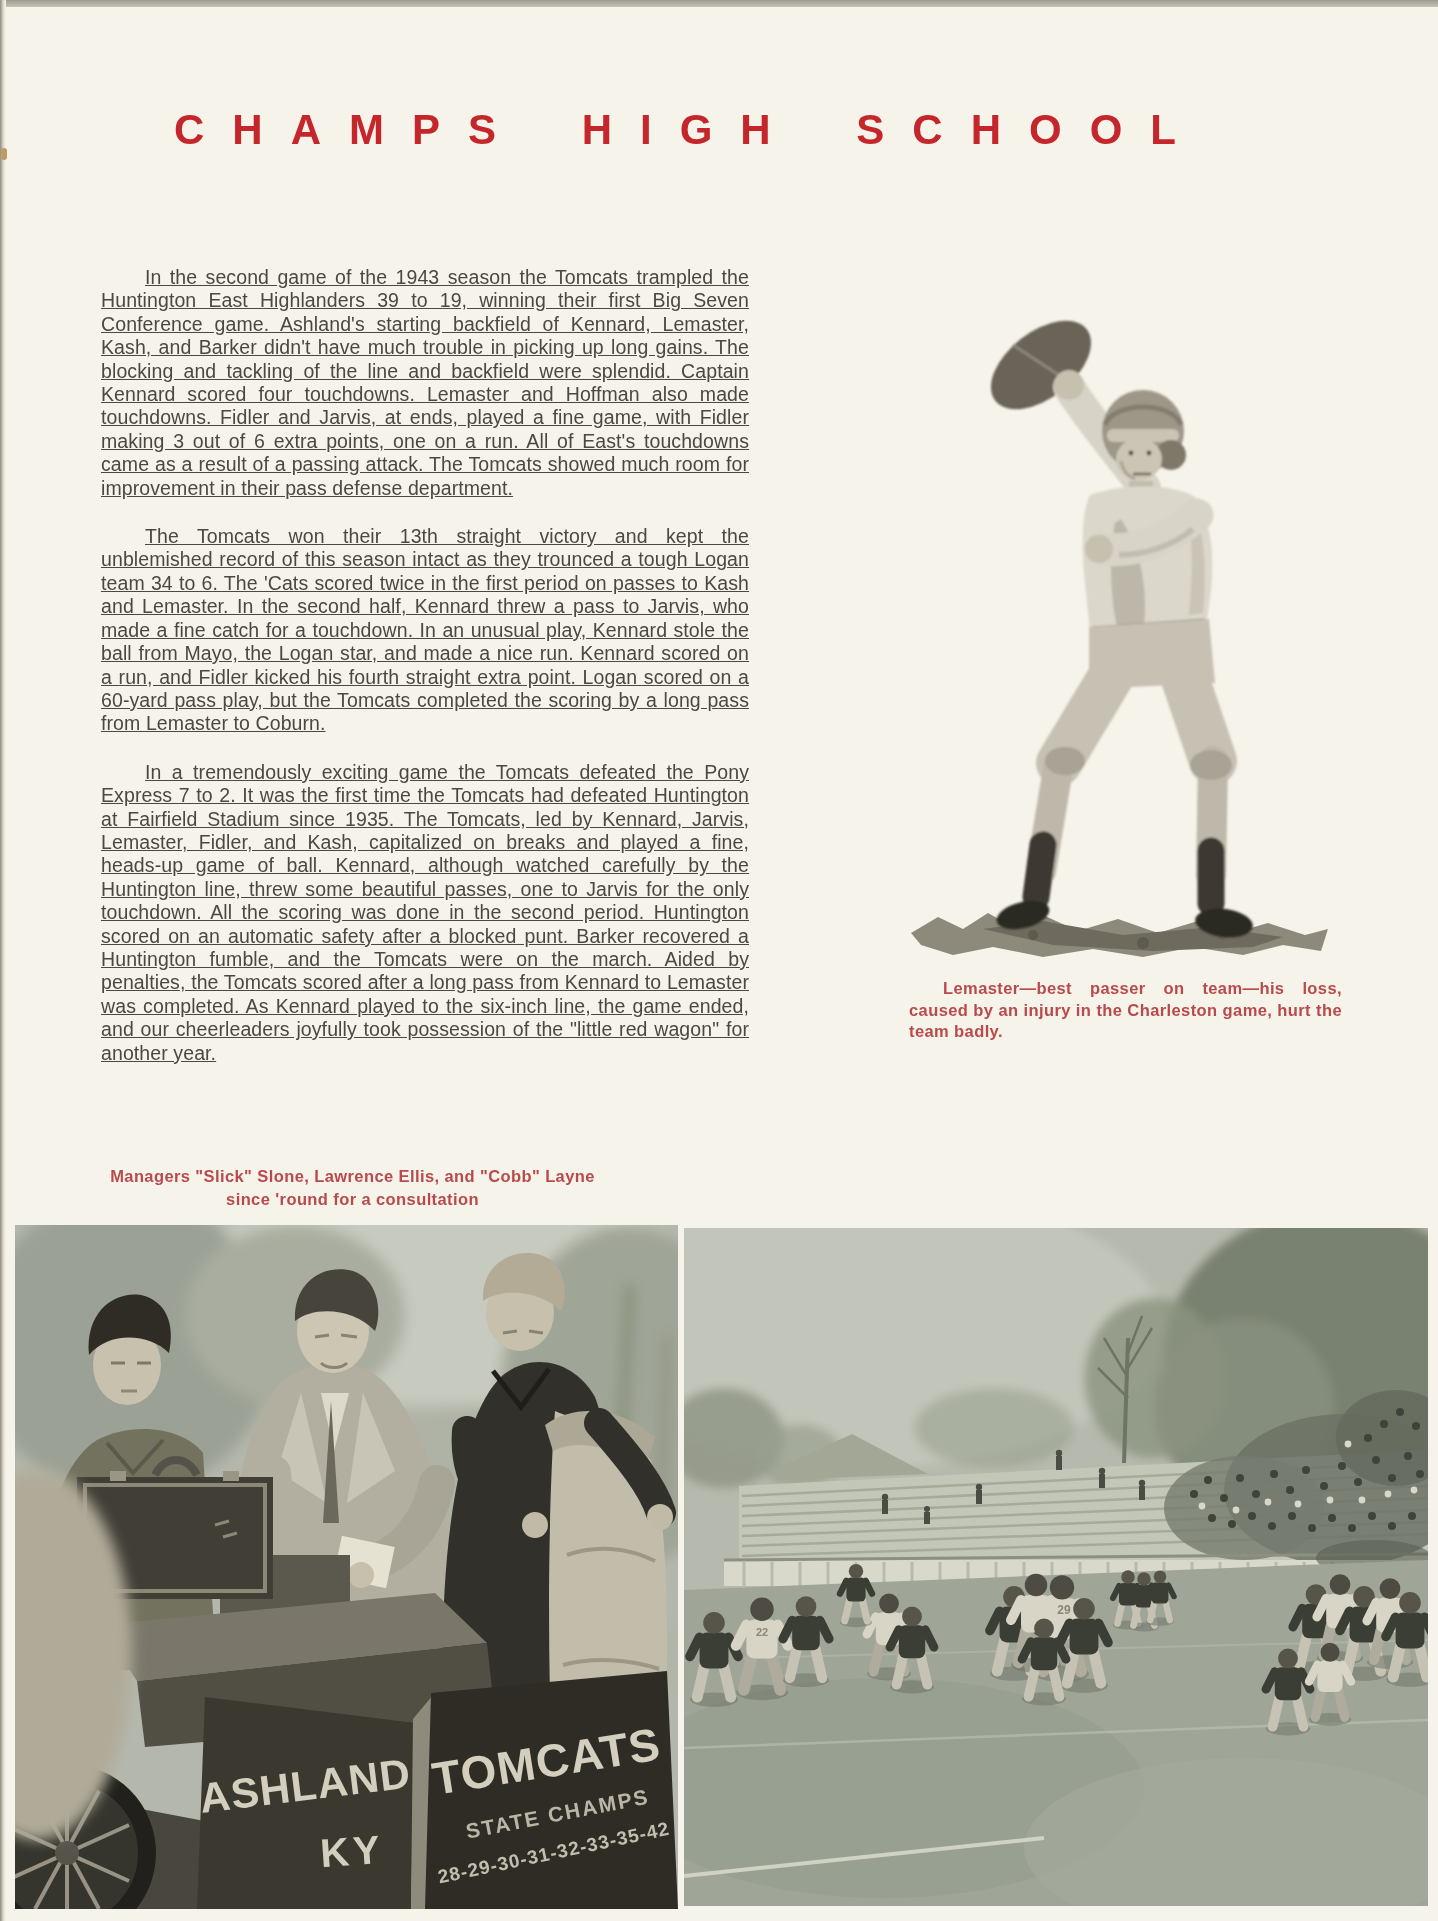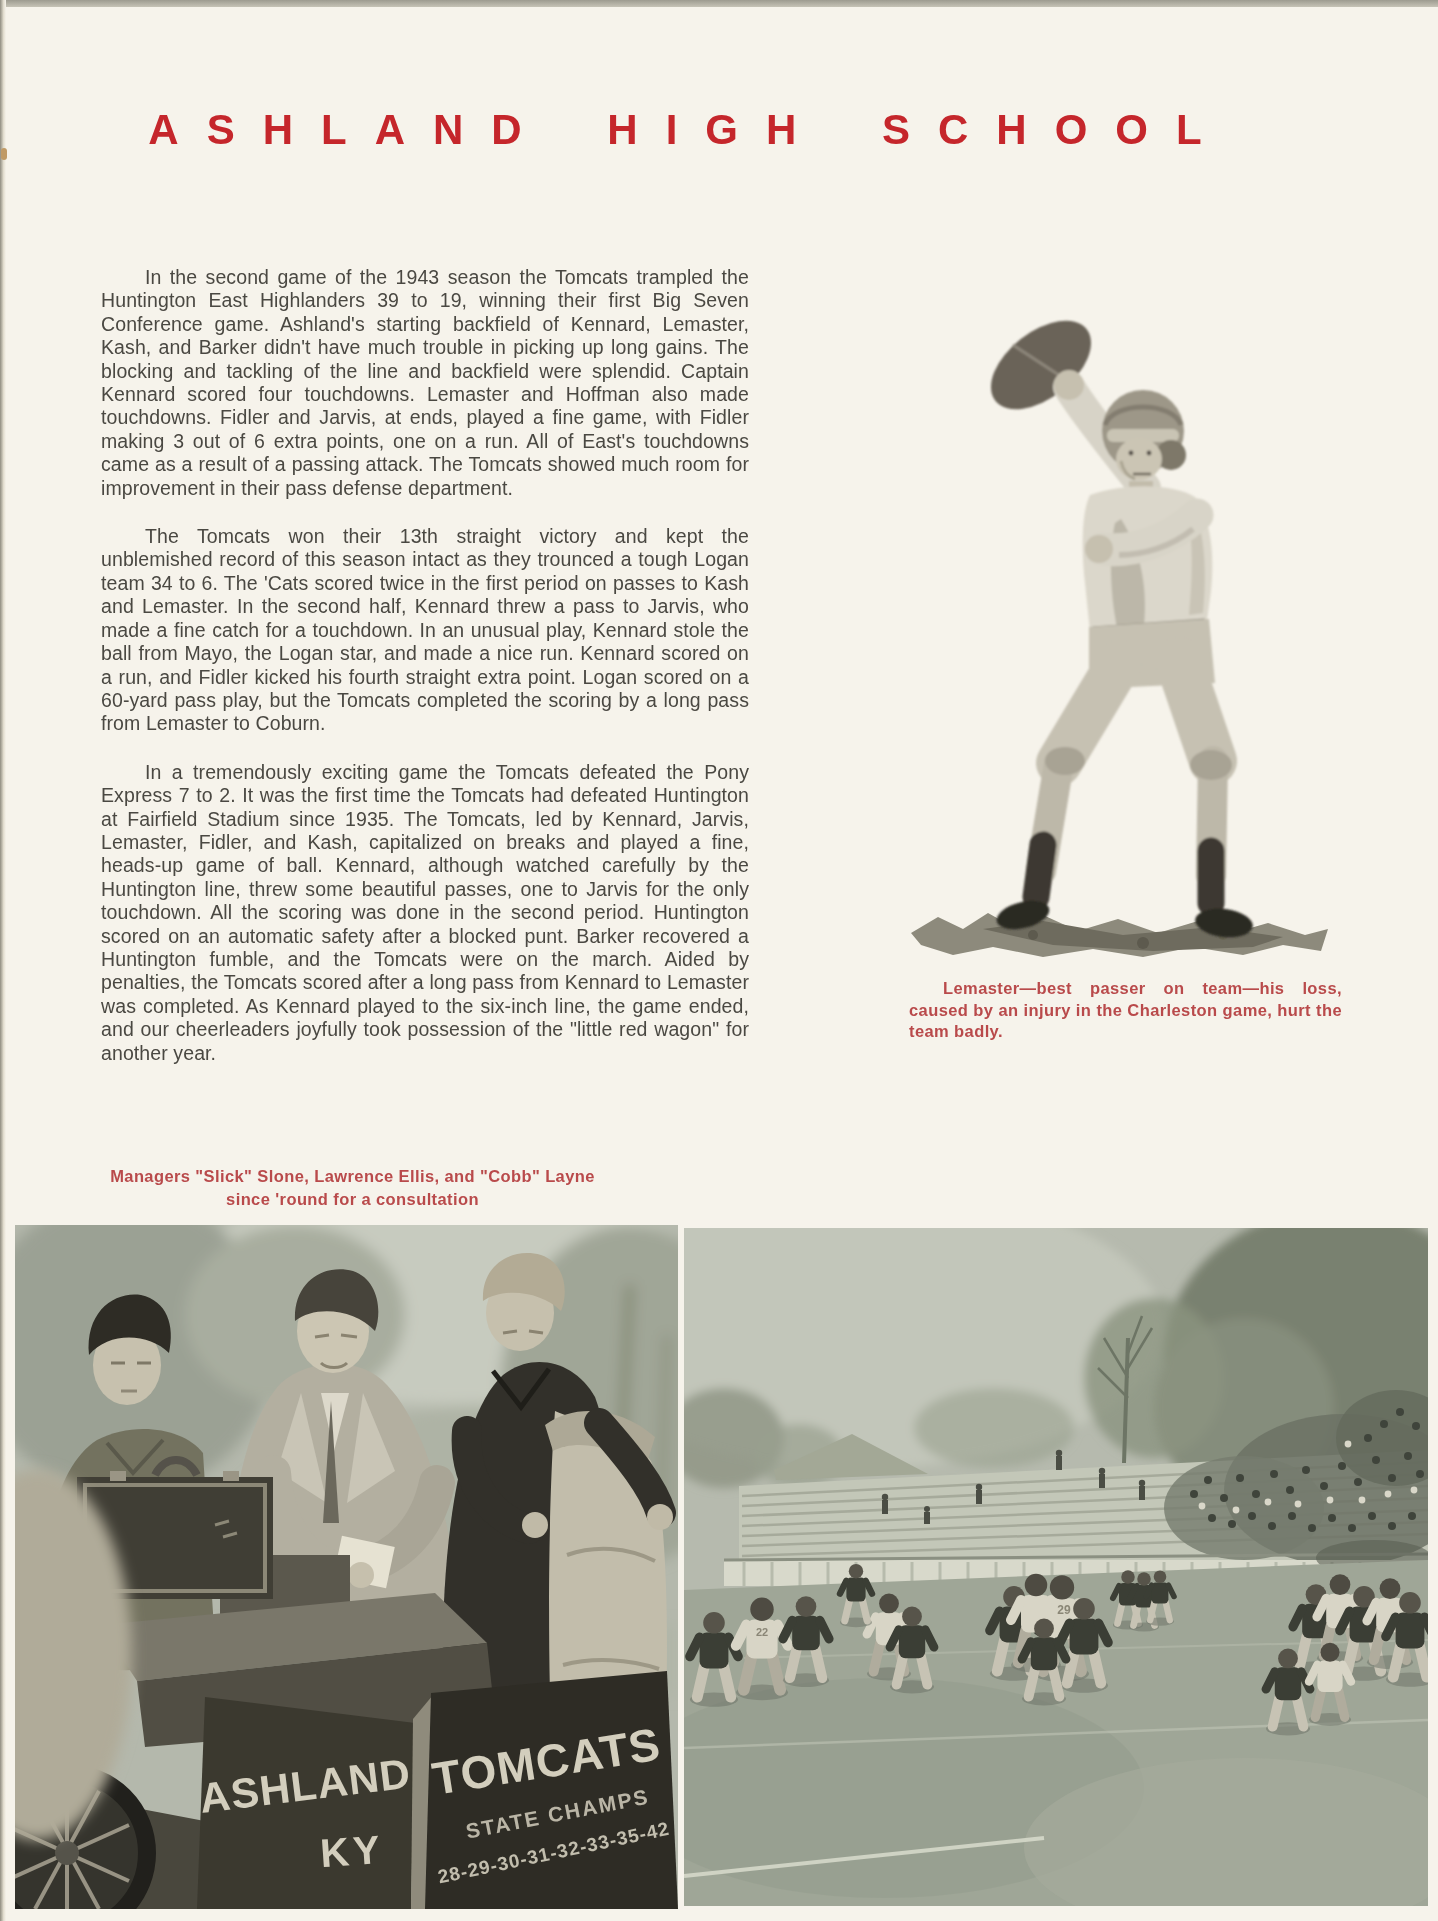--- a/index.html
+++ b/index.html
@@ -16,21 +16,21 @@
     background:#c09a66; border-radius:3px; }
   .title {
     position:absolute; top:106px; left:0; width:1378px; margin:0;
     text-align:center; color:var(--title-color,#c5262b);
     font-size:42px; font-weight:bold; letter-spacing:28px; word-spacing:18px;
     white-space:nowrap;
   }
   .article {
     position:absolute; left:101px; top:266px; width:648px;
     color:var(--ink,#4a4842); font-size:19.5px; line-height:23.4px;
-    text-align:justify; letter-spacing:0.1px;
+    text-align:justify; letter-spacing:0.1px;text-decoration:underline;
   }
   .article p { margin:0 0 25px 0; text-indent:44px; }
   .player-figure { position:absolute; left:893px; top:283px; width:455px; height:680px; }
   .player-figure svg, .photo svg { display:block; width:100%; height:100%; }
   .player-caption {
     position:absolute; left:905px; top:974px; width:433px; margin:4px;
     color:var(--caption-color,#bb4a4b); font-weight:bold;
     font-size:16.5px; line-height:21.5px; text-align:justify; text-indent:34px;
     letter-spacing:0.4px;
   }
@@ -46,21 +46,21 @@
   .right-photo { left:684px; top:1228px; width:744px; height:678px; }
 </style>
 </head>
 <body>
 
 <div class="page" style="--paper: #f6f3eb; --title-color: #c5262b; --caption-color: #b94a4b; --ink: #4a4842;">
   <div class="edge-top"></div>
   <div class="edge-left"></div>
   <div class="edge-speck"></div>
 
-  <h1 class="title">ASHLAND HIGH SCHOOL</h1>
+  <h1 class="title">CHAMPS HIGH SCHOOL</h1>
 
   <div class="article">
     <p>In the second game of the 1943 season the Tomcats trampled the Huntington East Highlanders 39 to 19, winning their first Big Seven Conference game.  Ashland's starting backfield of Kennard, Lemaster, Kash, and Barker didn't have much trouble in picking up long gains. The blocking and tackling of the line and backfield were splendid.  Captain Kennard scored four touchdowns.  Lemaster and Hoffman also made touchdowns.  Fidler and Jarvis, at ends, played a fine game, with Fidler making 3 out of 6 extra points, one on a run.  All of East's touchdowns came as a result of a passing attack.  The Tomcats showed much room for improvement in their pass defense department.</p>
     <p>The Tomcats won their 13th straight victory and kept the unblemished record of this season intact as they trounced a tough Logan team 34 to 6.  The 'Cats scored twice in the first period on passes to Kash and Lemaster.  In the second half, Kennard threw a pass to Jarvis, who made a fine catch for a touchdown.  In an unusual play, Kennard stole the ball from Mayo, the Logan star, and made a nice run.  Kennard scored on a run, and Fidler kicked his fourth straight extra point.  Logan scored on a 60-yard pass play, but the Tomcats completed the scoring by a long pass from Lemaster to Coburn.</p>
     <p>In a tremendously exciting game the Tomcats defeated the Pony Express 7 to 2.  It was the first time the Tomcats had defeated Huntington at Fairfield Stadium since 1935.  The Tomcats, led by Kennard, Jarvis, Lemaster, Fidler, and Kash, capitalized on breaks and played a fine, heads-up game of ball.  Kennard, although watched carefully by the Huntington line, threw some beautiful passes, one to Jarvis for the only touchdown.  All the scoring was done in the second period.  Huntington scored on an automatic safety after a blocked punt.  Barker recovered a Huntington fumble, and the Tomcats were on the march.  Aided by penalties, the Tomcats scored after a long pass from Kennard to Lemaster was completed.  As Kennard played to the six-inch line, the game ended, and our cheerleaders joyfully took possession of the "little red wagon" for another year.</p>
   </div>
 
   <div class="player-figure">
     <svg viewBox="0 0 455 680" xmlns="http://www.w3.org/2000/svg">
       <defs>

